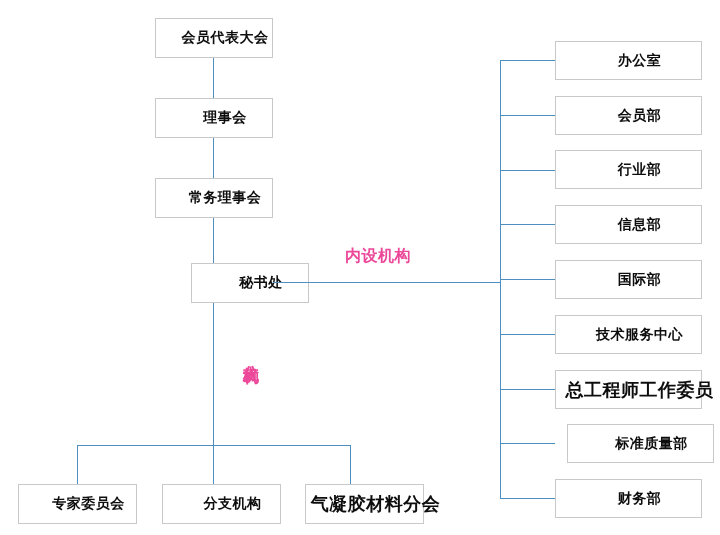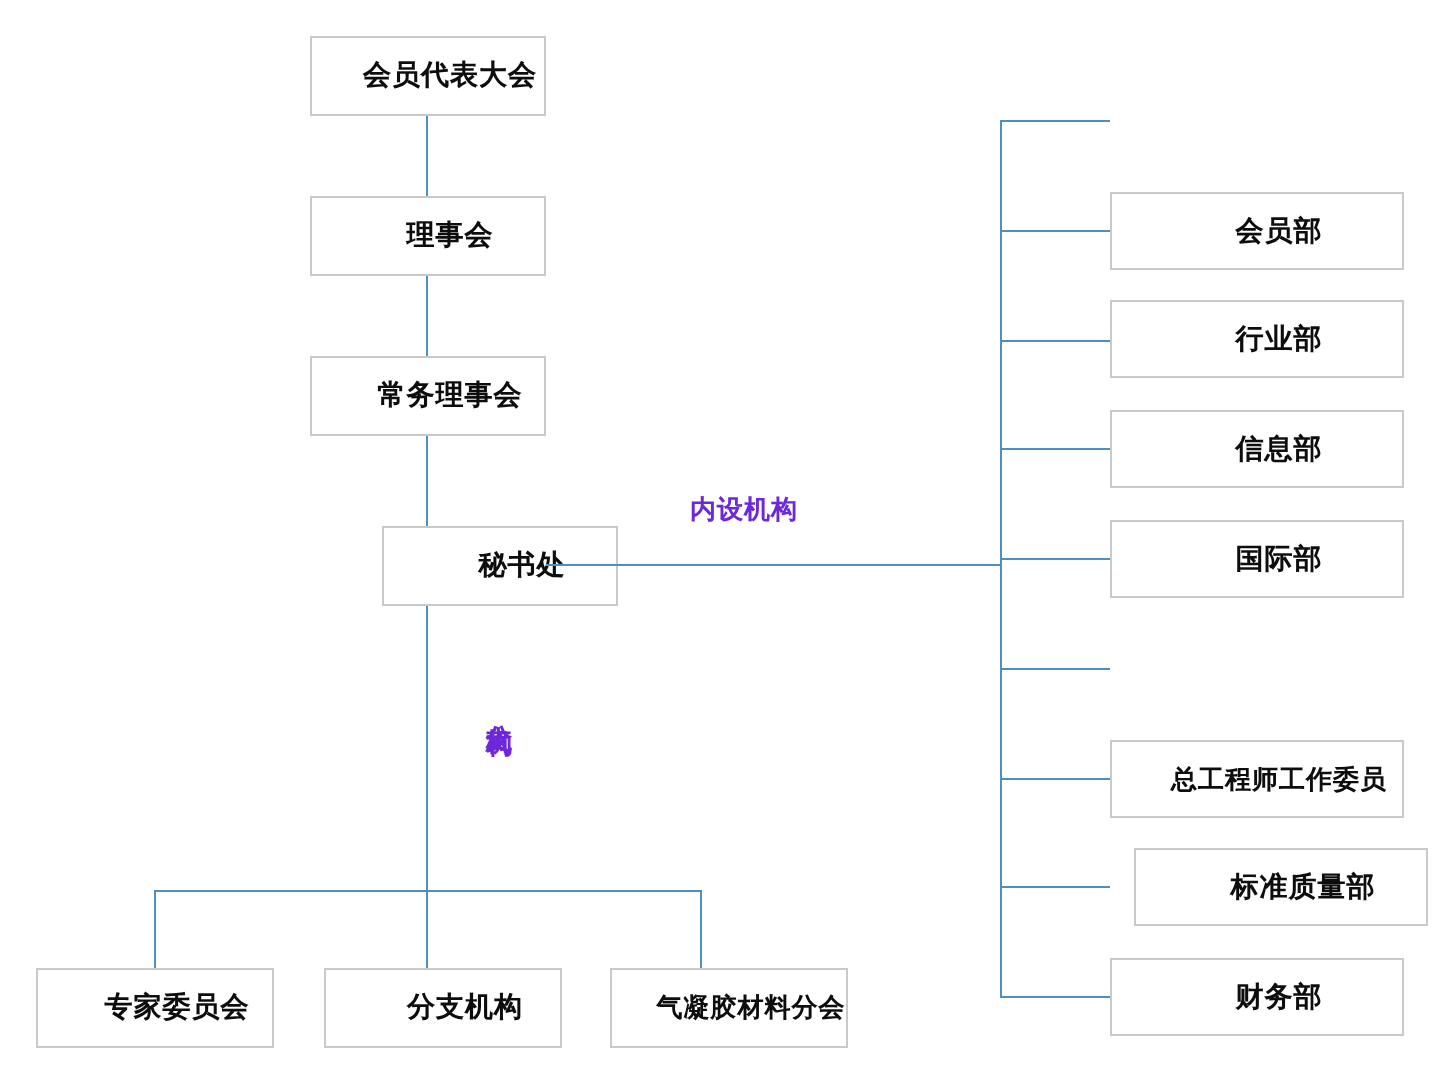--- a/index.html
+++ b/index.html
@@ -26,36 +26,36 @@
     align-items: center;
     justify-content: center;
     color: #0d0d0d;
     font-size: 14px;
     font-weight: bold;
     letter-spacing: 0.5px;
     white-space: nowrap;
     padding-left: 22px;
   }
   .node.small {
-    font-size: 13px;
+    font-size: 18px;
   }
   .line {
     position: absolute;
     background: #4f8fc0;
   }
   .line.v {
     width: 1px;
   }
   .line.h {
     height: 1px;
   }
   .edge-label {
     position: absolute;
-    color: #6d28d9;
-    font-size: 13px;
+    color: #ec4899;
+    font-size: 16px;
     font-weight: bold;
     letter-spacing: 0.5px;
     white-space: nowrap;
   }
   .edge-label.vertical {
     writing-mode: vertical-rl;
     text-orientation: upright;
     letter-spacing: 1px;
     line-height: 1;
   }
@@ -94,37 +94,43 @@
   <div class="line h" style="left:500px; top:60px; width:55px;"></div>
   <div class="line h" style="left:500px; top:115px; width:55px;"></div>
   <div class="line h" style="left:500px; top:170px; width:55px;"></div>
   <div class="line h" style="left:500px; top:224px; width:55px;"></div>
   <div class="line h" style="left:500px; top:279px; width:55px;"></div>
   <div class="line h" style="left:500px; top:334px; width:55px;"></div>
   <div class="line h" style="left:500px; top:389px; width:55px;"></div>
   <div class="line h" style="left:500px; top:443px; width:55px;"></div>
   <div class="line h" style="left:500px; top:498px; width:55px;"></div>
 
+  <div class="node" style="left:555px; top:41px; width:147px; height:39px;">
+    <span>办公室</span>
+  </div>
 
   <div class="node" style="left:555px; top:96px; width:147px; height:39px;">
     <span>会员部</span>
   </div>
 
   <div class="node" style="left:555px; top:150px; width:147px; height:39px;">
     <span>行业部</span>
   </div>
 
   <div class="node" style="left:555px; top:260px; width:147px; height:39px;">
     <span>国际部</span>
   </div>
 
   <div class="node" style="left:555px; top:205px; width:147px; height:39px;">
     <span>信息部</span>
   </div>
 
+  <div class="node" style="left:555px; top:315px; width:147px; height:39px;">
+    <span>技术服务中心</span>
+  </div>
 
   <div class="node small" style="left:555px; top:370px; width:147px; height:39px;">
     <span>总工程师工作委员</span>
   </div>
 
   <div class="node" style="left:555px; top:424px; width:147px; height:39px;margin-left:12px;">
     <span>标准质量部</span>
   </div>
 
   <div class="node" style="left:555px; top:479px; width:147px; height:39px;">

